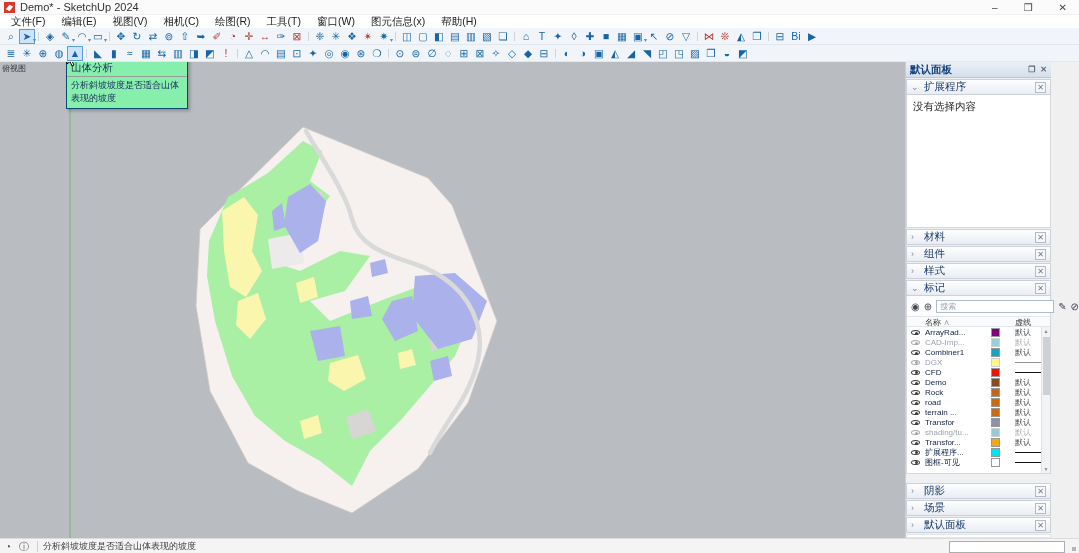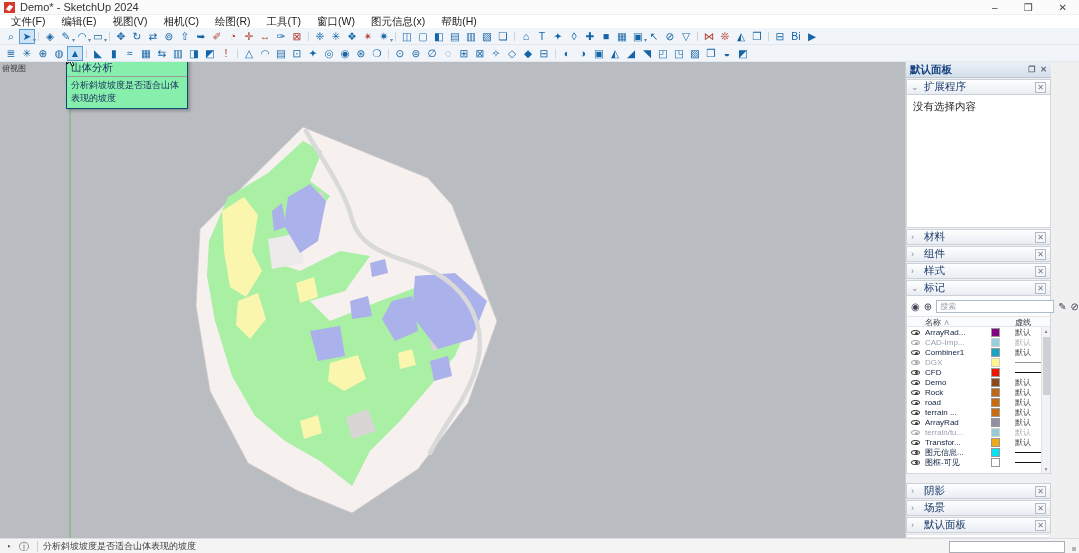--- a/index.html
+++ b/index.html
@@ -493,51 +493,51 @@
               <span class="tag-name">terrain ...</span>
               <span class="swatch" style="background: rgb(204, 106, 16);"></span>
               <span class="dash-cell">
                 <span>默认</span>
                 
               </span>
             </div>
 
             <div class="tag-row">
               <span class="eye"></span>
-              <span class="tag-name">ArrayRad</span>
+              <span class="tag-name">Transfor</span>
               <span class="swatch" style="background: rgb(143, 143, 166);"></span>
               <span class="dash-cell">
                 <span>默认</span>
                 
               </span>
             </div>
 
             <div class="tag-row dim">
               <span class="eye"></span>
-              <span class="tag-name">terrain/tu...</span>
+              <span class="tag-name">shading/tu...</span>
               <span class="swatch" style="background: rgb(26, 136, 168);"></span>
               <span class="dash-cell">
                 <span>默认</span>
                 
               </span>
             </div>
 
             <div class="tag-row">
               <span class="eye"></span>
               <span class="tag-name">Transfor...</span>
               <span class="swatch" style="background: rgb(240, 168, 24);"></span>
               <span class="dash-cell">
                 <span>默认</span>
                 
               </span>
             </div>
 
             <div class="tag-row">
               <span class="eye"></span>
-              <span class="tag-name">图元信息...</span>
+              <span class="tag-name">扩展程序...</span>
               <span class="swatch" style="background: rgb(0, 228, 244);"></span>
               <span class="dash-cell">
                 <span></span>
                 <span class="dash-line show"></span>
               </span>
             </div>
 
             <div class="tag-row">
               <span class="eye"></span>
               <span class="tag-name">图框-可见</span>

